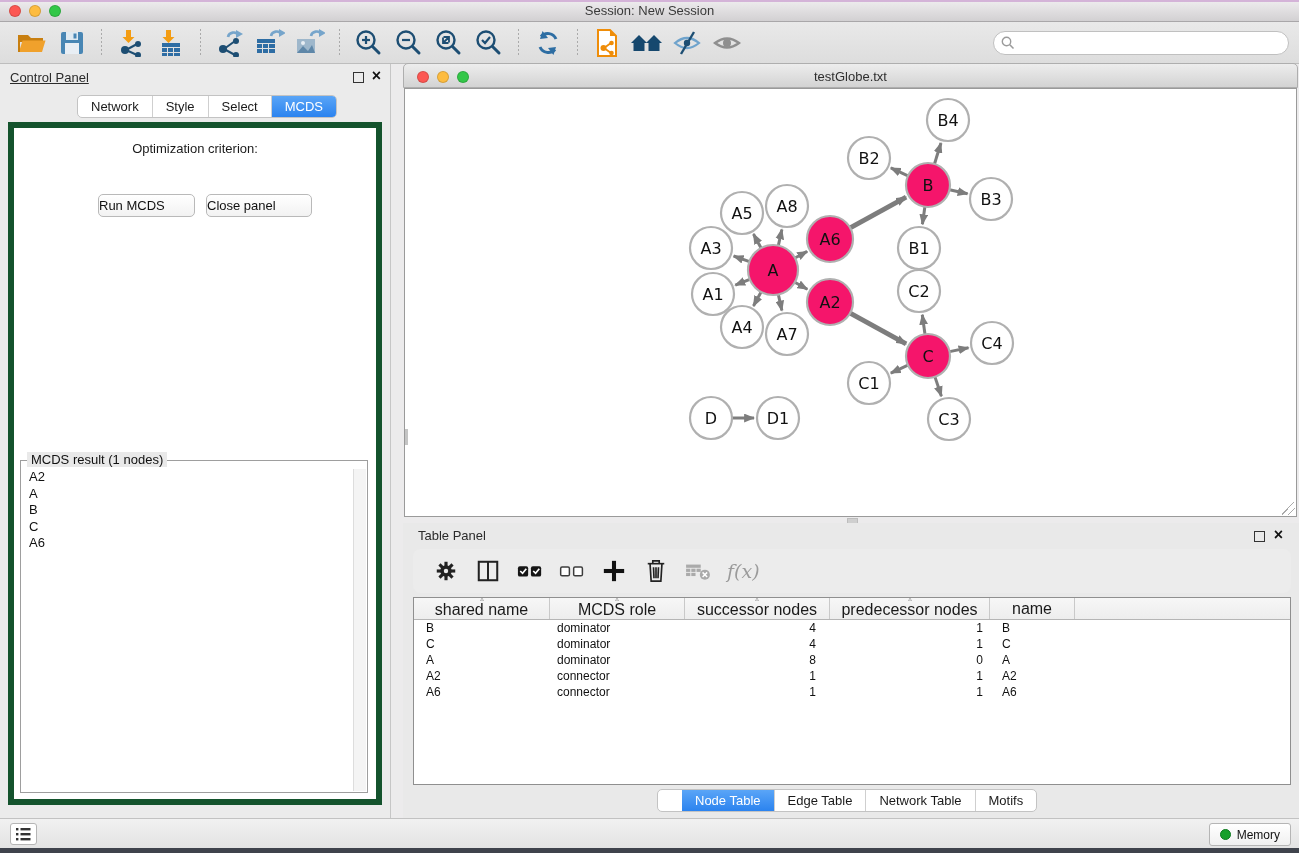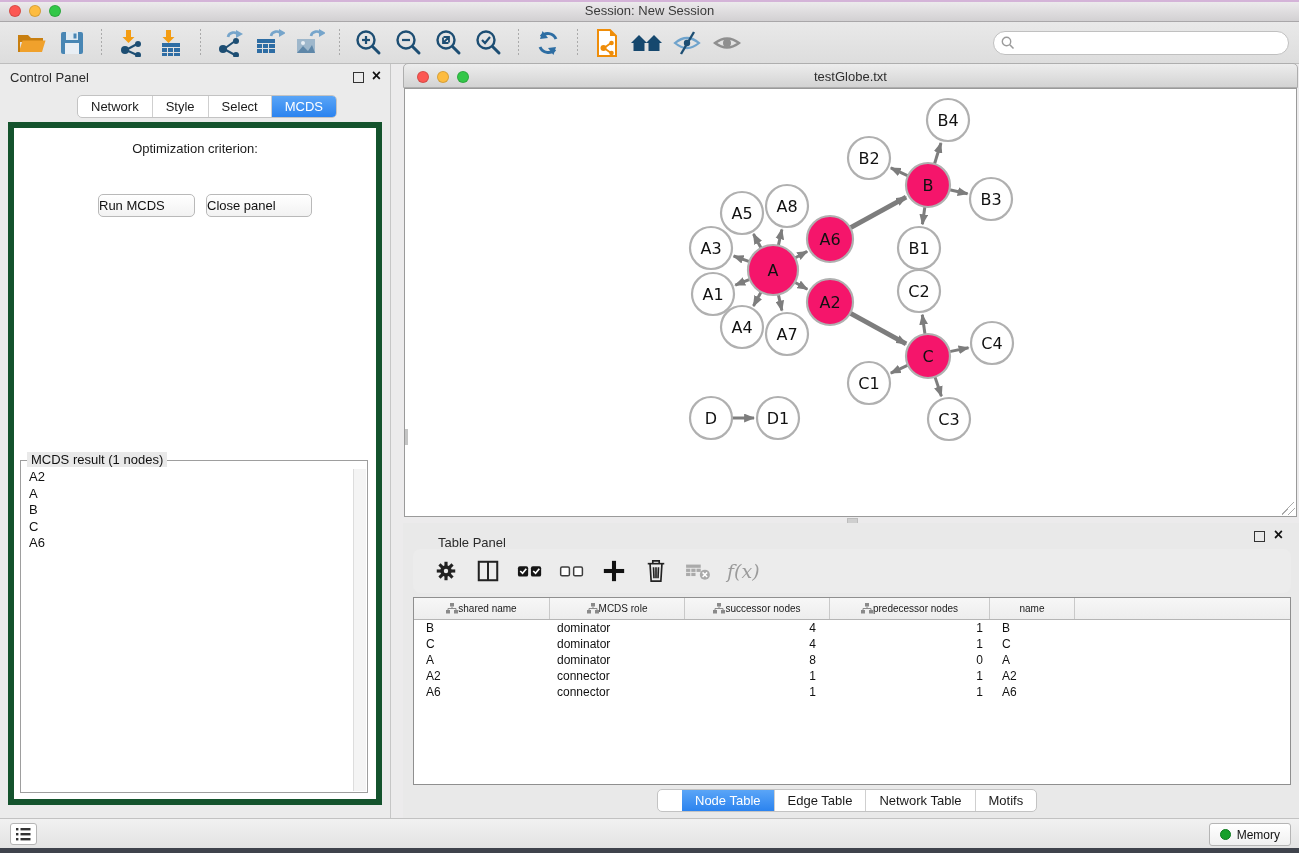--- a/index.html
+++ b/index.html
@@ -21,21 +21,21 @@
     background:linear-gradient(#e9e9e9,#dddddd); border-bottom:1px solid #bdbdbd;
     display:flex; align-items:center; padding-left:12px; }
   .tb-ico { width:34px; height:30px; display:flex; align-items:center; justify-content:center; margin:0 3px; }
   .tb-sep { width:1px; height:28px; margin:0 9px; background-image:linear-gradient(#aaa 40%, transparent 40%); background-size:1px 4px; }
   .search-wrap { position:absolute; right:10px; top:9px; width:296px; height:24px; background:#fff;
     border:1px solid #c0c0c0; border-radius:12px; display:flex; align-items:center; padding-left:7px; }
 
   
   .control-panel { position:absolute; left:0; top:64px; width:391px; height:754px; background:#ebebeb; border-right:1px solid #c6c6c6; }
   .panel-head { position:relative; height:26px; }
-  .panel-head .p-title { position:absolute; left:10px; top:6px; font-size:13px; color:#2b2b2b; }
+  .panel-head .p-title { position:absolute; left:10px; top:6px; font-size:13px; color:#2b2b2b;text-decoration:underline; }
   .float-ico { position:absolute; top:8px; width:11px; height:11px; border:1.5px solid #333; }
   .close-ico { position:absolute; top:2px; font-size:16px; font-weight:bold; color:#111; line-height:20px; }
   .cp-float { right:26px; } .cp-close { right:9px; }
 
   .segmented { display:inline-flex; height:23px; line-height:21px; background:#fff; border:1px solid #c3c3c3;
     border-radius:5px; overflow:hidden; font-size:13px; color:#1a1a1a; }
   .seg { padding:0 13px; border-left:1px solid #cfcfcf; cursor:default; white-space:nowrap; }
   .seg:first-child { border-left:none; }
   .seg.sel { background:linear-gradient(#5aa5f7,#2b83ef); color:#fff; }
   .cp-tabs { position:absolute; left:77px; top:31px; }
@@ -69,31 +69,31 @@
   .net-canvas { position:absolute; left:1px; top:25px; width:893px; height:429px; background:#fff; border:1px solid #9a9a9a; }
   .net-canvas svg { position:absolute; left:0; top:0; }
   .grip { position:absolute; right:1px; bottom:1px; width:13px; height:13px;
     background:linear-gradient(135deg, transparent 45%, #aaa 45%, #aaa 50%, transparent 50%, transparent 70%, #aaa 70%, #aaa 75%, transparent 75%); }
   .v-scroll-bit { position:absolute; left:0px; top:340px; width:3px; height:16px; background:#c4c4c4; }
   .split-thumb { position:absolute; left:444px; top:455px; width:11px; height:7px; background:#cfcfcf; border:1px solid #bdbdbd; }
 
   
   .table-panel { position:absolute; left:403px; top:523px; width:896px; height:295px; background:#e9e9e9; }
   .tp-head { position:relative; height:24px; }
-  .tp-head .p-title { position:absolute; left:15px; top:12px; font-size:13px; color:#2b2b2b;margin-left:20px; }
+  .tp-head .p-title { position:absolute; left:15px; top:5px; font-size:13px; color:#2b2b2b; }
   .tp-float { right:34px; } .tp-close { right:16px; }
   .tp-toolbar { position:absolute; left:10px; top:26px; width:878px; height:44px; background:#ececec;
     border-radius:8px; display:flex; align-items:center; padding-left:18px; }
   .tp-ico { width:30px; height:30px; display:flex; align-items:center; justify-content:center; margin-right:12px; }
   .fx { font-family:"DejaVu Serif", serif; font-style:italic; font-size:19px; color:#9b9b9b; margin-left:2px; }
 
   .dtable { position:absolute; left:10px; top:74px; width:878px; height:188px; background:#fff; border:1px solid #8f8f8f; overflow:hidden; }
   .t-head { display:flex; height:22px; background:linear-gradient(#f7f7f7,#ededed); border-bottom:1px solid #b5b5b5; }
-  .t-hcell { display:flex; align-items:center; justify-content:center; font-size:10px; color:#1a1a1a;
-    border-right:1px solid #c9c9c9; height:100%; }
+  .t-hcell { display:flex; align-items:center; justify-content:center; font-size:16px; color:#1a1a1a;
+    border-right:1px solid #c9c9c9; height:100%;flex-direction:column; }
   .t-row { display:flex; height:16px; }
   .t-cell { font-size:12px; color:#111; line-height:16px; white-space:nowrap; overflow:hidden; }
   .c0 { width:136px; } .c1 { width:135px; } .c2 { width:145px;align-items:center; } .c3 { width:160px; } .c4 { width:85px; } .cf { flex:1; }
   .pl { padding-left:12px; } .pl2 { padding-left:7px; }
   .num2 { text-align:right; padding-right:14px; }
   .num3 { text-align:right; padding-right:7px; }
 
   .tp-tabs { position:absolute; left:254px; top:266px;padding-left:24px; }
 
   

